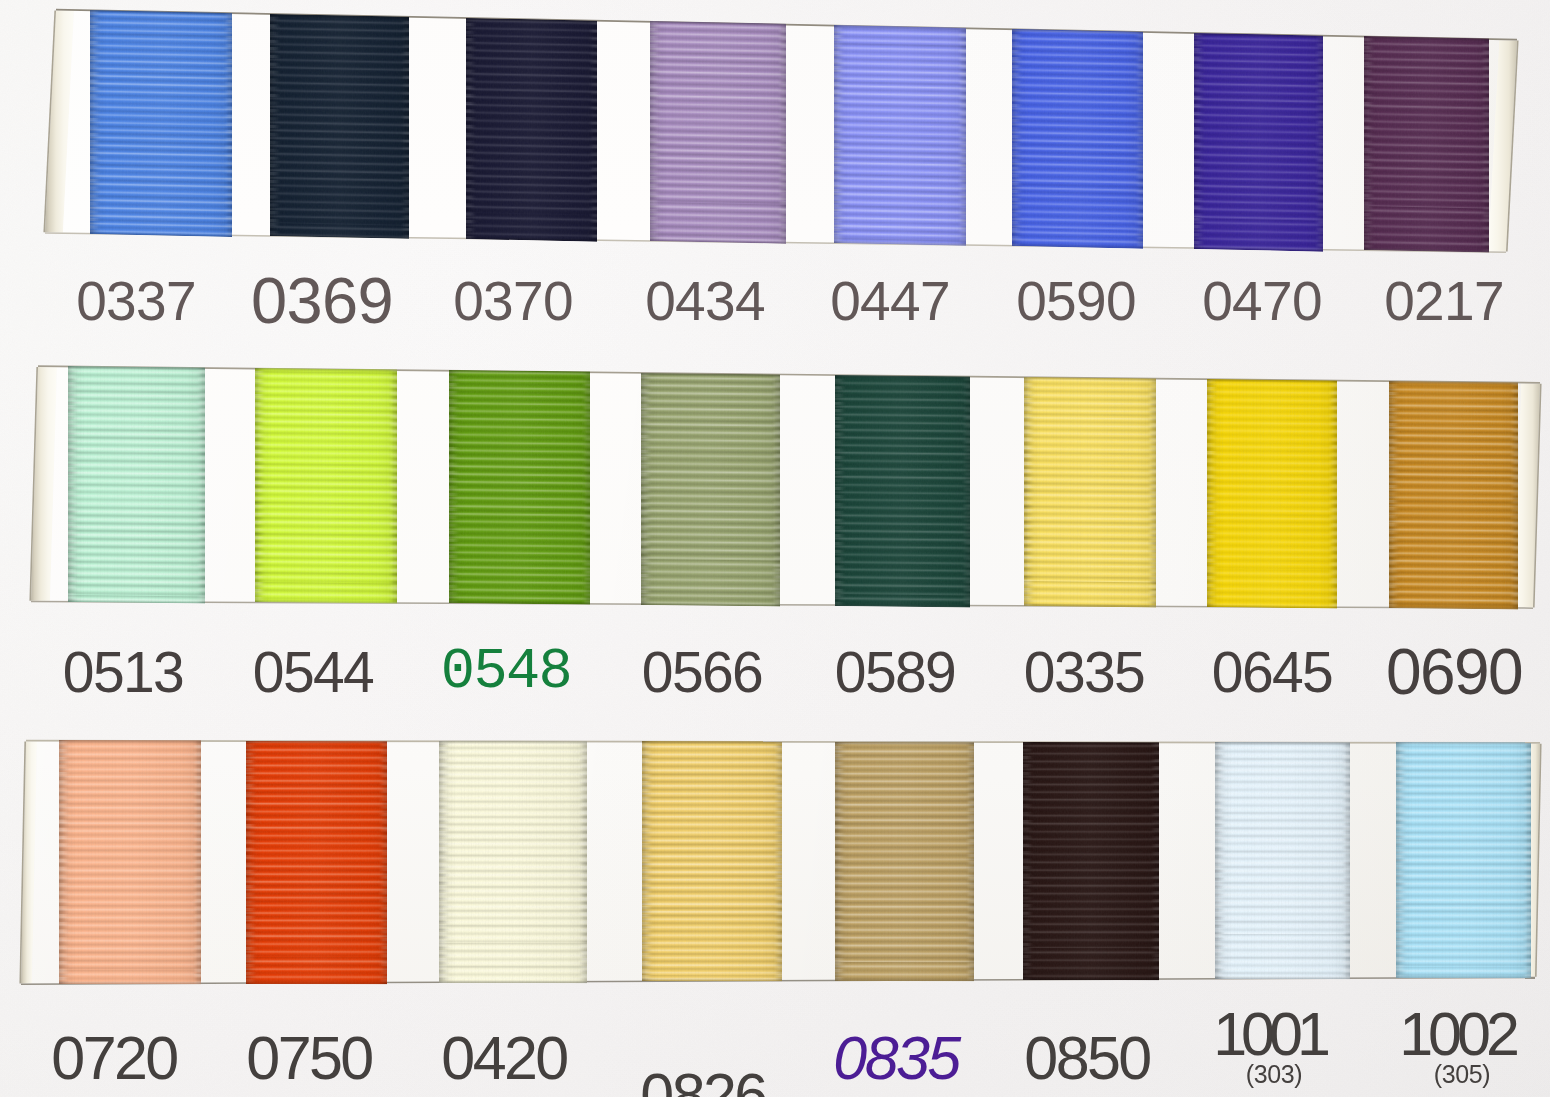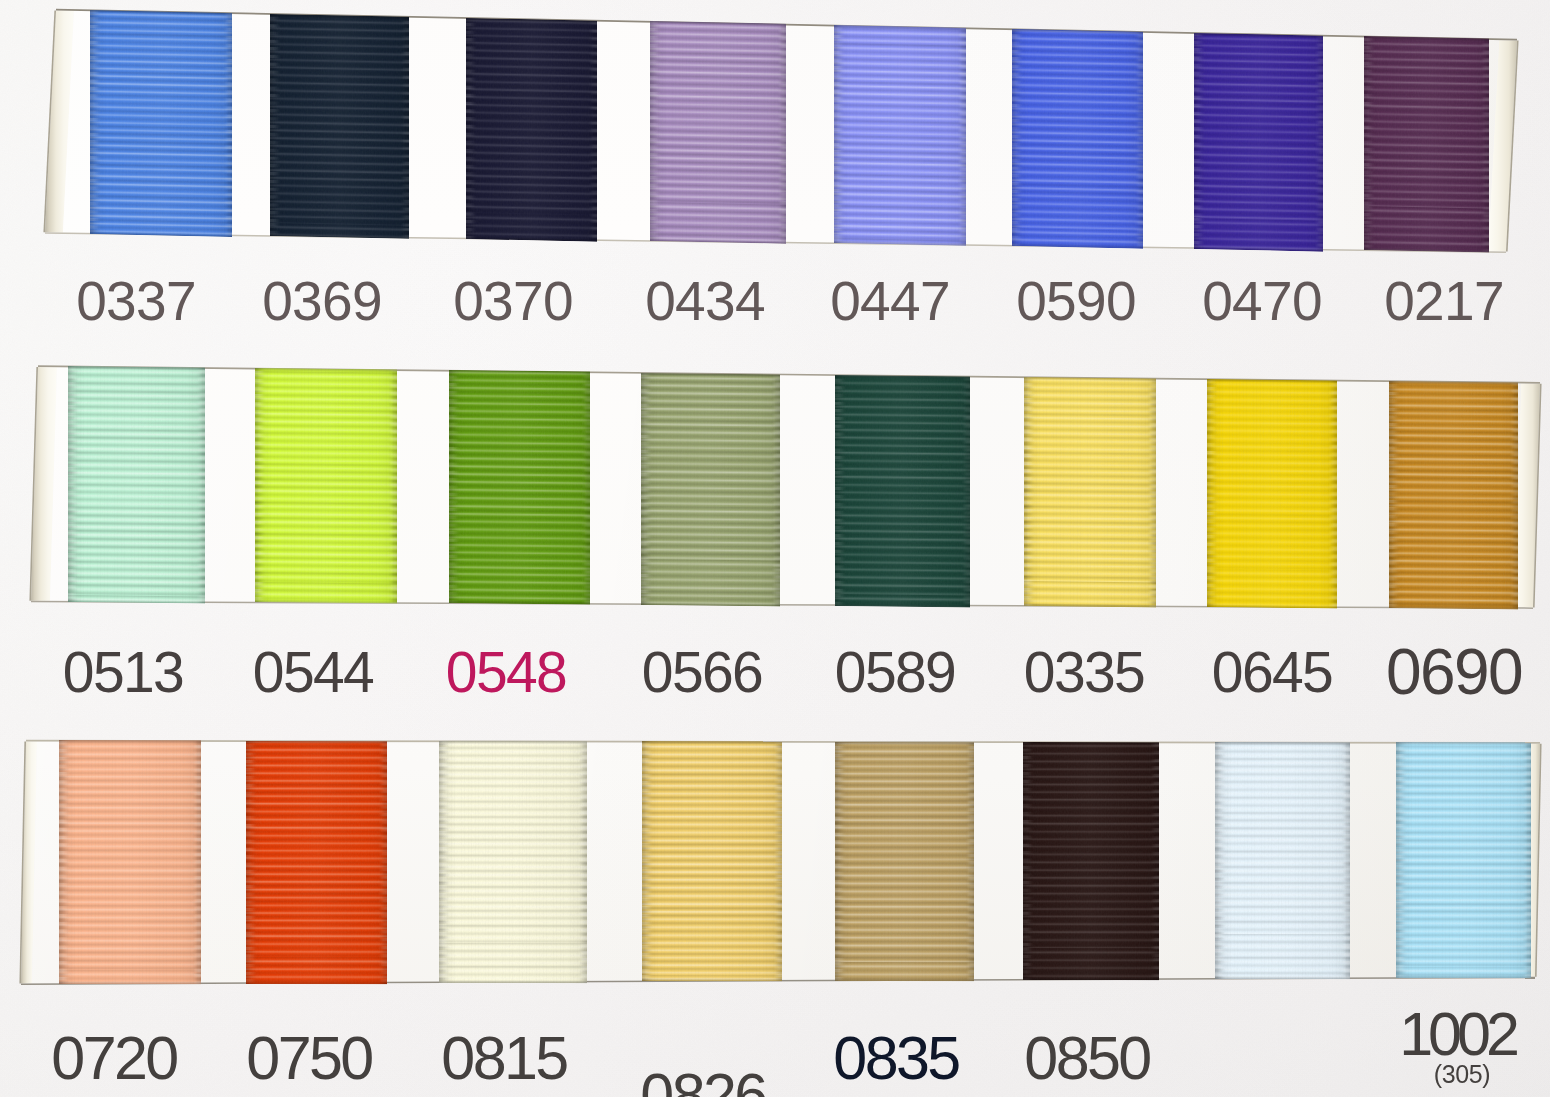--- a/index.html
+++ b/index.html
@@ -360,21 +360,21 @@
         <div class="sw-selvR selv3" style="background-position-y: -1px; mask-image: linear-gradient(270deg, rgb(0, 0, 0) 0%, rgba(0, 0, 0, 0.8) 35%, rgba(0, 0, 0, 0.22) 75%, rgba(0, 0, 0, 0) 100%); opacity: 0.575;"></div>
         <div class="sw-shade"></div>
         <div class="sw-topsh"></div>
         <div class="sw-botsh"></div>
       </div>
     </div>
 <div class="label" style="color: rgb(98, 88, 88); left: 136px; top: 281px;">
       <span class="code" style="font-size: 55px; line-height: 40px; letter-spacing: -0.7px;">0337</span>
     </div>
     <div class="label" style="color: rgb(98, 88, 88); left: 322px; top: 281px;">
-      <span class="code" style="font-size: 55px; line-height: 40px; letter-spacing: -0.7px;">0369</span>
+      <span class="code" style="font-size: 65px; line-height: 40px; letter-spacing: -0.7px;">0369</span>
     </div>
     <div class="label" style="color: rgb(98, 88, 88); left: 513px; top: 281px;">
       <span class="code" style="font-size: 55px; line-height: 40px; letter-spacing: -0.7px;">0370</span>
     </div>
     <div class="label" style="color: rgb(98, 88, 88); left: 705px; top: 281px;">
       <span class="code" style="font-size: 55px; line-height: 40px; letter-spacing: -0.7px;">0434</span>
     </div>
     <div class="label" style="color: rgb(98, 88, 88); left: 890px; top: 281px;">
       <span class="code" style="font-size: 55px; line-height: 40px; letter-spacing: -0.7px;">0447</span>
     </div>
@@ -386,21 +386,21 @@
     </div>
     <div class="label" style="color: rgb(98, 88, 88); left: 1444px; top: 281px;">
       <span class="code" style="font-size: 55px; line-height: 40px; letter-spacing: -0.7px;">0217</span>
     </div>
     <div class="label" style="color: rgb(70, 64, 63); left: 123px; top: 652px;">
       <span class="code" style="font-size: 57px; line-height: 41px; letter-spacing: -1.6px; text-align: center;">0513</span>
     </div>
     <div class="label" style="color: rgb(70, 64, 63); left: 313px; top: 652px;">
       <span class="code" style="font-size: 57px; line-height: 41px; letter-spacing: -1.6px;">0544</span>
     </div>
-    <div class="label" style="color: #be185d; left: 506px; top: 652px;">
+    <div class="label" style="color: #15803d; left: 506px; top: 652px; font-family: Liberation Mono, monospace;">
       <span class="code" style="font-size: 57px; line-height: 41px; letter-spacing: -1.6px;">0548</span>
     </div>
     <div class="label" style="color: rgb(70, 64, 63); left: 702px; top: 652px; text-align: center;">
       <span class="code" style="font-size: 57px; line-height: 41px; letter-spacing: -1.6px;">0566</span>
     </div>
     <div class="label" style="color: rgb(70, 64, 63); left: 895px; top: 652px;">
       <span class="code" style="font-size: 57px; line-height: 41px; letter-spacing: -1.6px;">0589</span>
     </div>
     <div class="label" style="color: rgb(70, 64, 63); left: 1084px; top: 652px;">
       <span class="code" style="font-size: 57px; line-height: 41px; letter-spacing: -1.6px;">0335</span>
@@ -411,28 +411,32 @@
     <div class="label" style="color: rgb(70, 64, 63); left: 1454px; top: 652px;">
       <span class="code" style="font-size: 64px; line-height: 41px; letter-spacing: -1.6px;">0690</span>
     </div>
     <div class="label" style="color: rgb(68, 64, 62); left: 114px; top: 1036px;">
       <span class="code" style="font-size: 61px; line-height: 44px; letter-spacing: -2.6px;">0720</span>
     </div>
     <div class="label" style="color: rgb(68, 64, 62); left: 309px; top: 1036px;">
       <span class="code" style="font-size: 61px; line-height: 44px; letter-spacing: -2.6px;">0750</span>
     </div>
     <div class="label" style="color: rgb(68, 64, 62); left: 504px; top: 1036px;">
-      <span class="code" style="font-size: 61px; line-height: 44px; letter-spacing: -2.6px;">0815</span>
+      <span class="code" style="font-size: 61px; line-height: 44px; letter-spacing: -2.6px;">0420</span>
     </div>
     <div class="label" style="color: rgb(68, 64, 62); left: 703px; top: 1073px;">
       <span class="code" style="font-size: 61px; line-height: 44px; letter-spacing: -2.6px;">0826</span>
     </div>
-    <div class="label" style="color: #0f172a; left: 896px; top: 1036px;">
+    <div class="label" style="color: #4c1d95; left: 896px; top: 1036px; font-style: italic;">
       <span class="code" style="font-size: 61px; line-height: 44px; letter-spacing: -2.6px;">0835</span>
     </div>
     <div class="label" style="color: rgb(68, 64, 62); left: 1087px; top: 1036px;">
       <span class="code" style="font-size: 61px; line-height: 44px; letter-spacing: -2.6px;">0850</span>
+    </div>
+    <div class="label" style="color: rgb(68, 64, 62); left: 1269px; top: 1012px;">
+      <span class="code" style="font-size: 61px; line-height: 44px; letter-spacing: -6px;">1001</span>
+      <span class="sub" style="font-size: 25px; margin-left: 10px; margin-top: 6px;">(303)</span>
     </div>
     <div class="label" style="color: rgb(68, 64, 62); left: 1457px; top: 1012px;">
       <span class="code" style="font-size: 61px; line-height: 44px; letter-spacing: -5px;">1002</span>
       <span class="sub" style="font-size: 25px; margin-left: 10px; margin-top: 6px; text-align: center;">(305)</span>
     </div>
   </div>
 
 </body></html>

